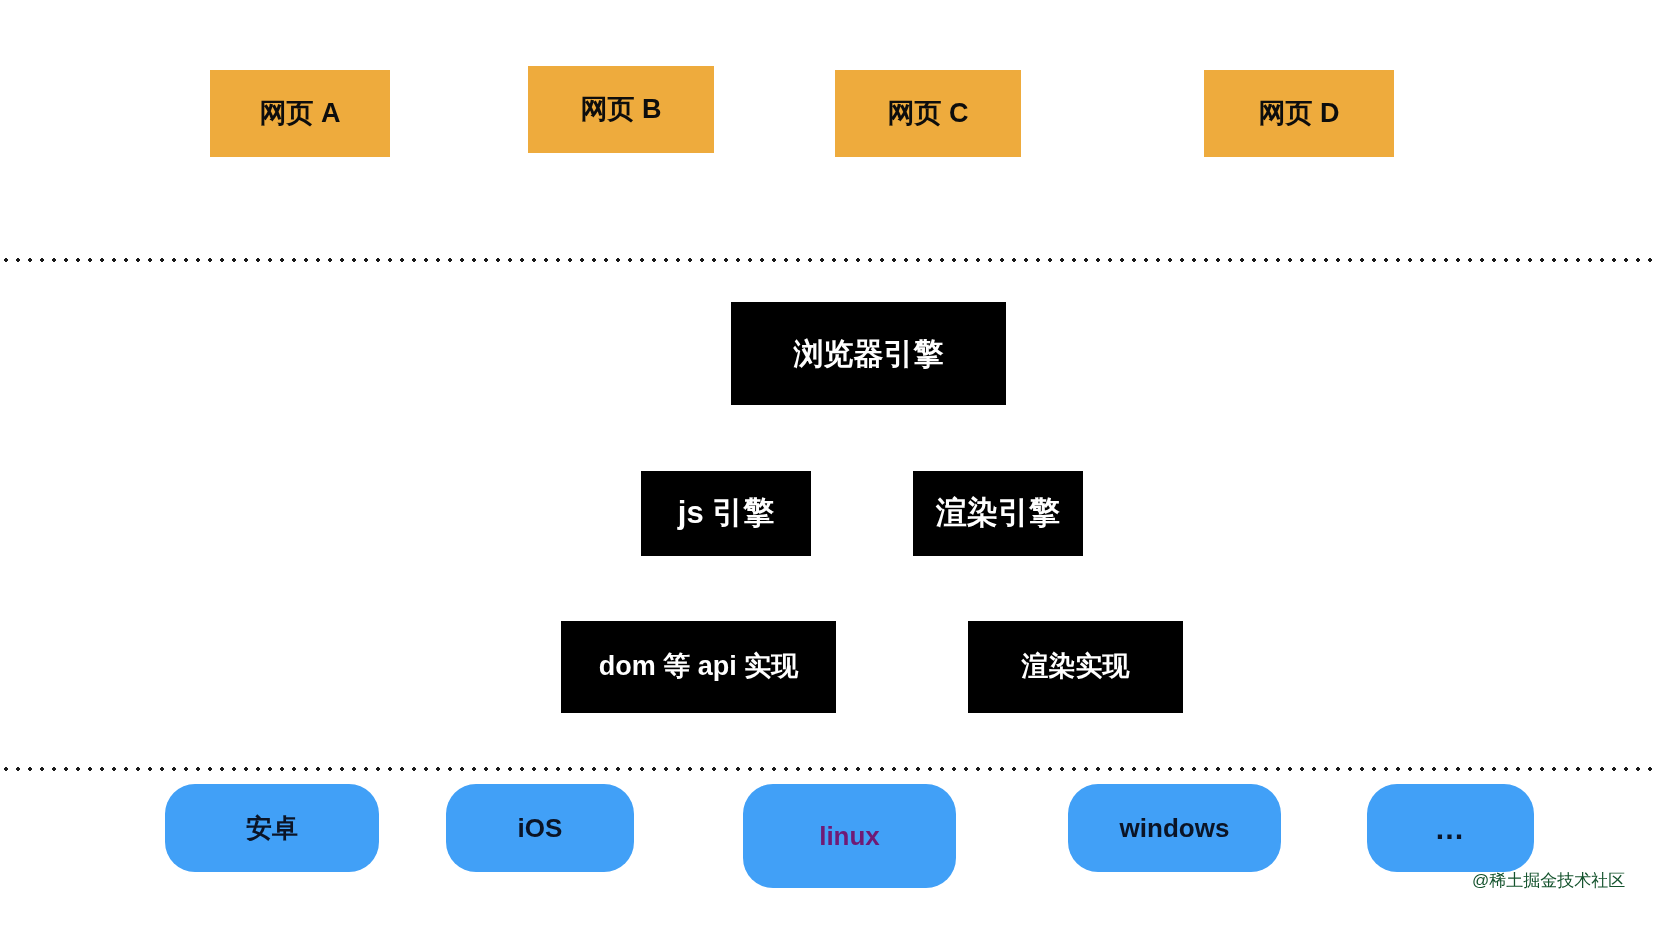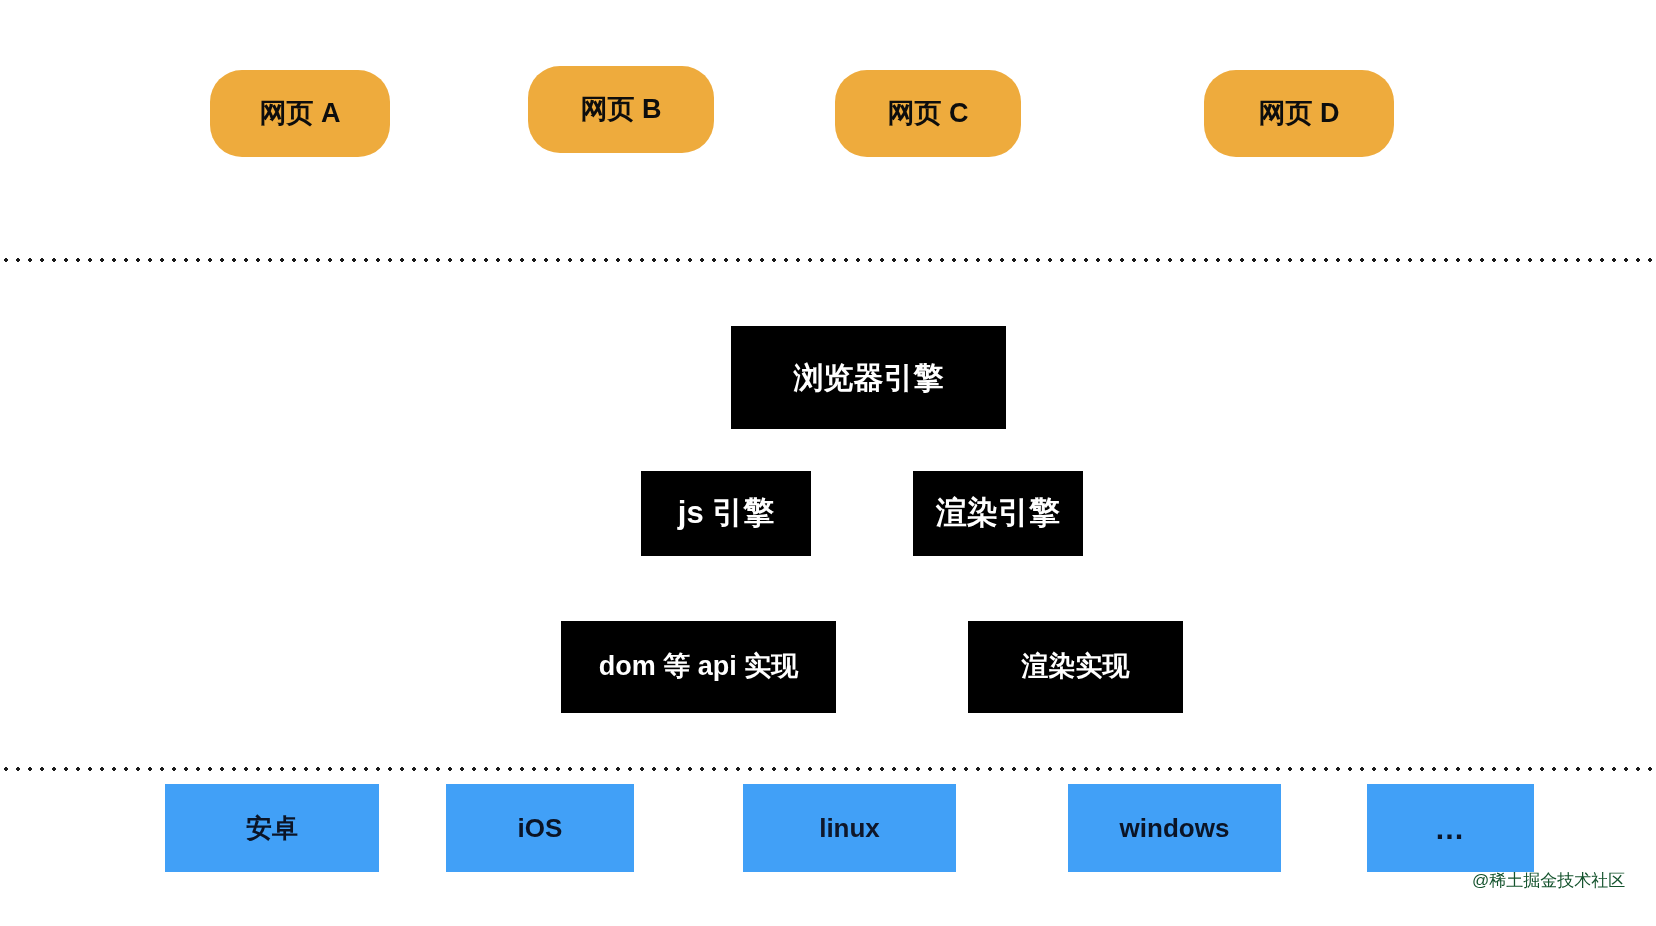--- a/index.html
+++ b/index.html
@@ -26,35 +26,35 @@
     box-sizing: border-box;
     text-align: center;
     line-height: 1.1;
     white-space: nowrap;
   }
   .box-page {
     background: #eeab3d;
     color: #0d0d0d;
     font-size: 27px;
     font-weight: 700;
-    border-radius: 32px;
   }
   .box-engine {
     background: #000000;
     color: #ffffff;
     font-weight: 700;
   }
-  .box-engine.lvl1 { font-size: 30px; margin-top: 24px; }
+  .box-engine.lvl1 { font-size: 30px; }
   .box-engine.lvl2 { font-size: 31px; align-items: center; }
   .box-engine.lvl3 { font-size: 27px; margin-left: 31px; }
   .box-os {
     background: #41a0f7;
     color: #0b1426;
     font-size: 26px;
     font-weight: 700;
+    border-radius: 30px;
   }
   .box-os.ellipsis {
     font-size: 30px;
     letter-spacing: 2px;
   }
   .divider {
     position: absolute;
     left: 0;
     width: 1656px;
     height: 4px;
@@ -108,21 +108,21 @@
         <span>渲染实现</span>
       </div>
     </div>
     <div>
       <div class="box box-os" style="left: 165px; top: 784px; width: 214px; height: 88px; background: rgb(65, 160, 247); color: rgb(11, 20, 38);">
         <span>安卓</span>
       </div>
       <div class="box box-os" style="left: 446px; top: 784px; width: 188px; height: 88px; background: rgb(65, 160, 247); color: rgb(11, 20, 38);">
         <span>iOS</span>
       </div>
-      <div class="box box-os" style="left: 743px; top: 784px; width: 213px; height: 88px; background: rgb(65, 160, 247); color: #0f172a;">
+      <div class="box box-os" style="left: 743px; top: 784px; width: 213px; height: 104px; background: rgb(65, 160, 247); color: #701a75;">
         <span>linux</span>
       </div>
       <div class="box box-os" style="left: 1068px; top: 784px; width: 213px; height: 88px; background: rgb(65, 160, 247); color: rgb(11, 20, 38);">
         <span>windows</span>
       </div>
       <div class="box box-os ellipsis" style="left: 1367px; top: 784px; width: 167px; height: 88px; background: rgb(65, 160, 247); color: rgb(11, 20, 38);">
         <span>…</span>
       </div>
     </div>
     <div class="watermark" style="left: 1472px; top: 869px; color: #14532d;">@稀土掘金技术社区</div>

